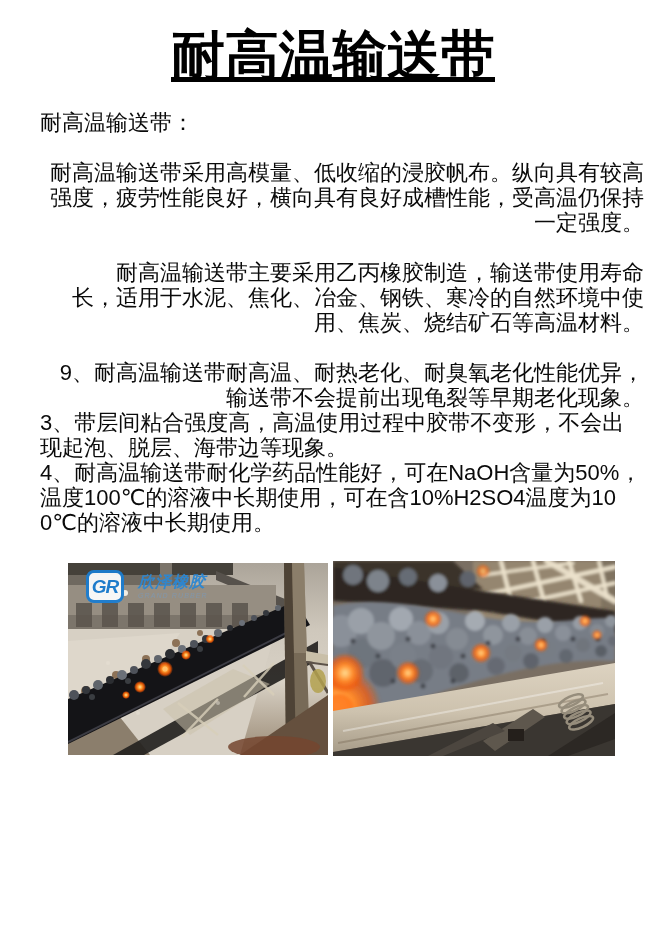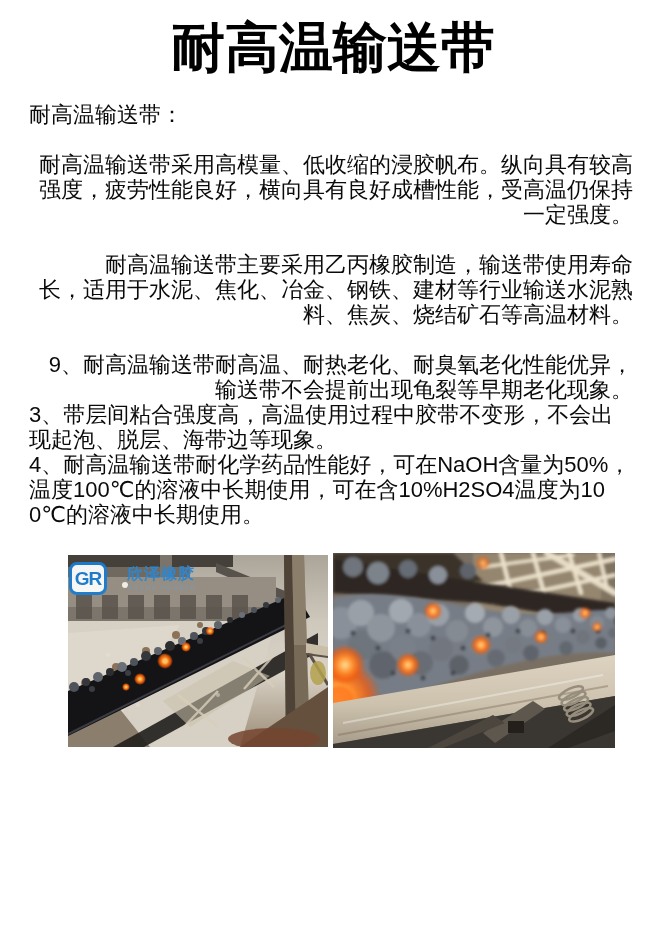--- a/index.html
+++ b/index.html
@@ -5,46 +5,48 @@
   * { box-sizing: border-box; }
   html, body { margin: 0; padding: 0; }
   body {
     width: 666px; height: 930px;
     background: #ffffff;
     font-family: "Liberation Sans", "DejaVu Sans", sans-serif;
     overflow: hidden;
   }
   .page { width: 666px; height: 930px; position: relative; background: #fff; }
   .title {
-    margin: 16px 0 0 0;
+    margin: 24px 0 0 0;
     text-align: center;
     font-size: 54px; line-height: 62px;
     font-weight: 700;
     color: #000;
+    text-decoration: underline;
   }
   .article {
-    margin: 24px 14px 0 29px;
+    margin: 24px 14px 0 40px;
     width: 604px;
     font-size: 22px; line-height: 25px;
     color: #0a0a0a;
   }
   .article p { margin: 0; white-space: pre-wrap; word-break: break-all; }
   .article p.gap { margin-top: 25px; text-align: right; }
   .photos {
     display: flex; align-items: flex-start;
     margin: 26px 0 0 68px; gap: 5px;
   }
   figure { margin: 0; position: relative; overflow: hidden; }
   .photo-left  { width: 260px; height: 192px; margin-top: 2px; }
   .photo-right { width: 282px; height: 195px; }
   figure svg { display: block; width: 100%; height: 100%; }
   .logo {
-    position: absolute; top: 7px; left: 1px;
-    display: flex; align-items: flex-start; gap: 20px;
+    position: absolute; top: 7px; left: 18px;
+    display: flex; align-items: flex-start; gap: 14px;
     opacity: .95;
+    font-style: italic;
   }
   .logo-badge {
     width: 38px; height: 33px;
     border: 3px solid #1a7dd0; border-radius: 8px;
     background: #fdfdfd; color: #1a7dd0;
     font-weight: 800; font-size: 19px; letter-spacing: -1px;
     display: flex; align-items: center; justify-content: center;
   }
   .logo-text { display: flex; flex-direction: column; padding-top: 3px; justify-content: flex-end; }
   .logo-cn { color: #2b87d3; font-size: 16px; font-weight: 700; letter-spacing: 1px; line-height: 18px; }
@@ -53,21 +55,21 @@
 </head>
 <body>
 
 <div class="page">
 
   <h1 class="title">耐高温输送带</h1>
 
   <div class="article">
     <p>耐高温输送带：</p>
     <p class="gap">耐高温输送带采用高模量、低收缩的浸胶帆布。纵向具有较高强度，疲劳性能良好，横向具有良好成槽性能，受高温仍保持一定强度。</p>
-    <p class="gap">　　耐高温输送带主要采用乙丙橡胶制造，输送带使用寿命长，适用于水泥、焦化、冶金、钢铁、建材等行业输送水泥熟料、焦炭、烧结矿石等高温材料。</p>
+    <p class="gap">　　耐高温输送带主要采用乙丙橡胶制造，输送带使用寿命长，适用于水泥、焦化、冶金、钢铁、寒冷的自然环境中使用、焦炭、烧结矿石等高温材料。</p>
     <p class="gap"> 9、耐高温输送带耐高温、耐热老化、耐臭氧老化性能优异，输送带不会提前出现龟裂等早期老化现象。</p>
     <p>3、带层间粘合强度高，高温使用过程中胶带不变形，不会出现起泡、脱层、海带边等现象。</p>
     <p>4、耐高温输送带耐化学药品性能好，可在NaOH含量为50%，温度100℃的溶液中长期使用，可在含10%H2SO4温度为100℃的溶液中长期使用。</p>
   </div>
 
   <div class="photos">
 
     <figure class="photo-left">
       <svg viewBox="0 0 260 192" aria-hidden="true">
         <defs>

